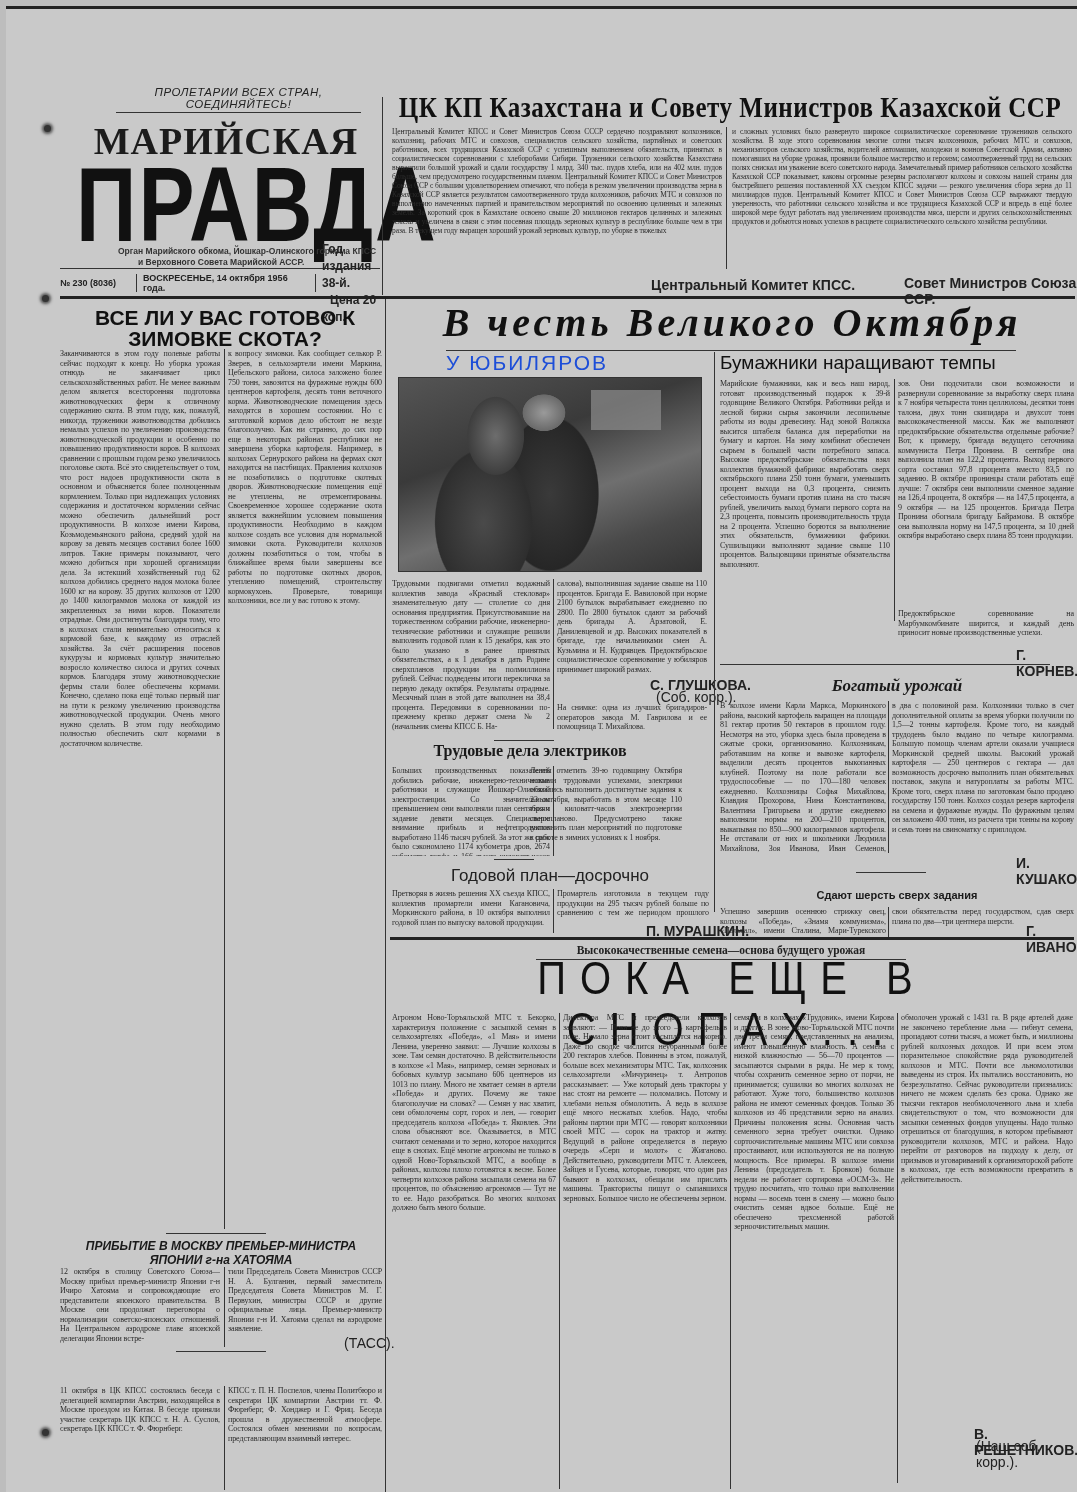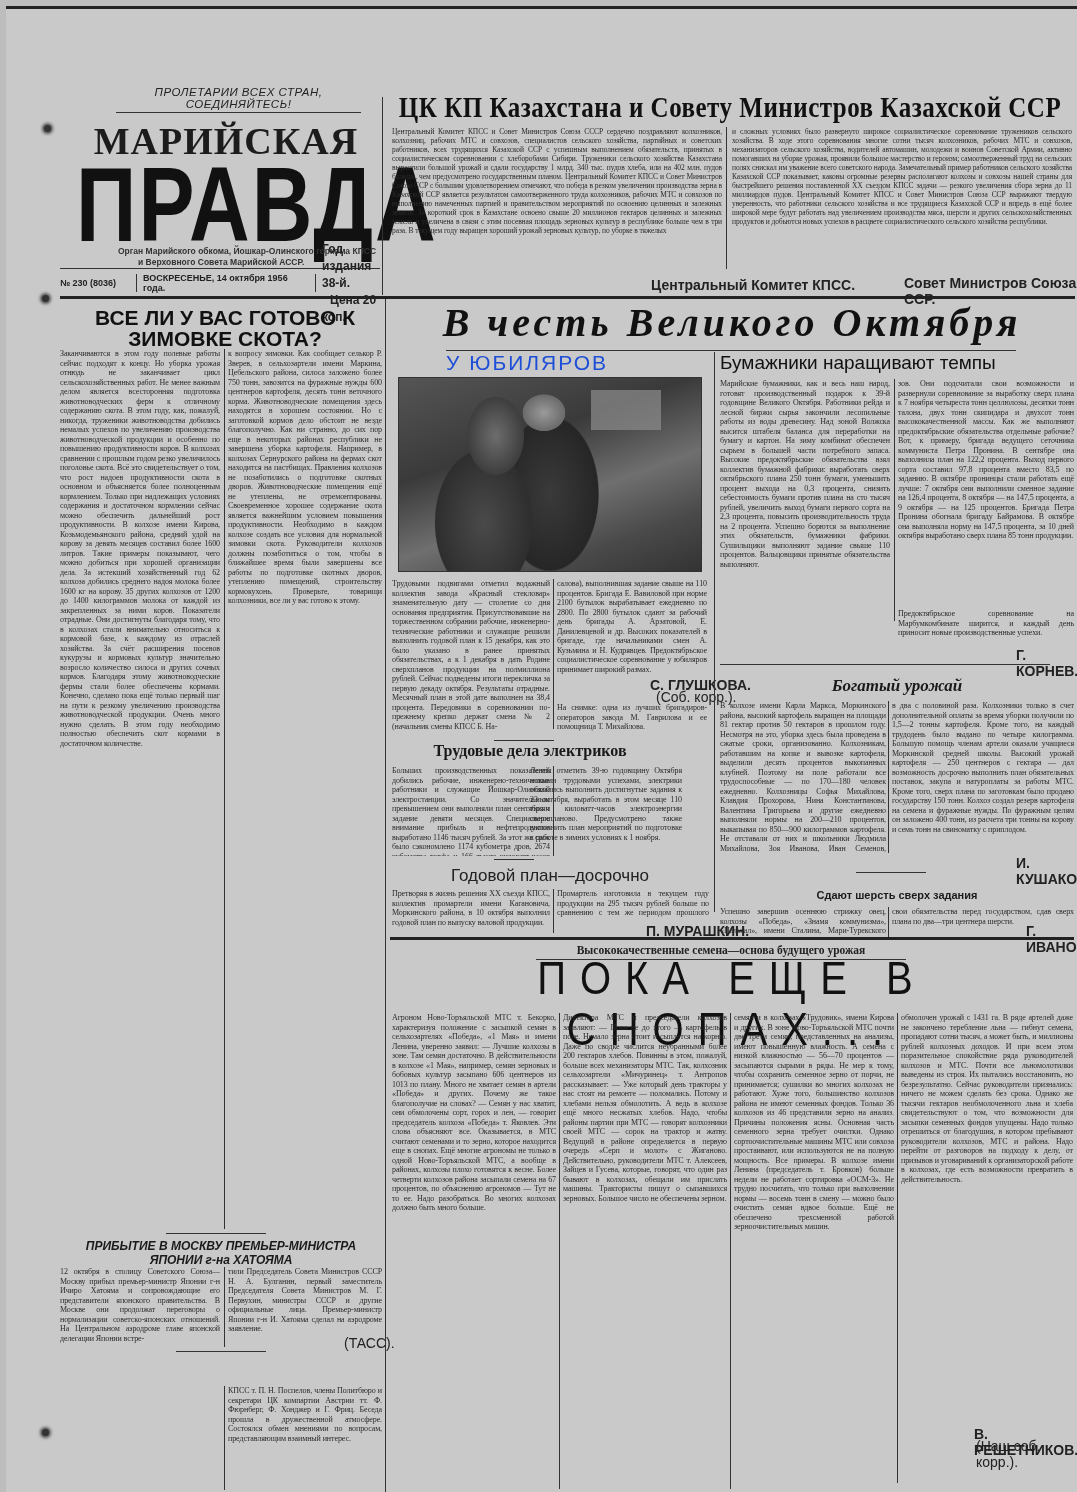--- a/index.html
+++ b/index.html
@@ -146,16 +146,17 @@
   <div class="abs sig" style="left:970px;top:1429px;font-weight:normal">(Наш соб. корр.).</div>
 
   <div class="abs" style="left:160px;top:1224px;width:100px;height:1px;background:#333"></div>
   <div class="abs h-small-ital" style="left:54px;top:1230px;width:322px">ПРИБЫТИЕ В МОСКВУ ПРЕМЬЕР-МИНИСТРА ЯПОНИИ г-на ХАТОЯМА</div>
   <div class="abs txt" style="left:54px;top:1258px;width:160px;height:80px">12 октября в столицу Советского Союза—Москву прибыл премьер-министр Японии г-н Ичиро Хатояма и сопровождающие его представители японского правительства. В Москве они продолжат переговоры о нормализации советско-японских отношений. На Центральном аэродроме главе японской делегации Японии встре-</div>
   <div class="vline" style="left:218px;top:1258px;height:80px"></div>
   <div class="abs txt" style="left:222px;top:1258px;width:154px;height:64px">тили Председатель Совета Министров СССР Н. А. Булганин, первый заместитель Председателя Совета Министров М. Г. Первухин, министры СССР и другие официальные лица. Премьер-министр Японии г-н И. Хатояма сделал на аэродроме заявление.</div>
   <div class="abs sig" style="left:338px;top:1326px;font-weight:normal">(ТАСС).</div>
   <div class="hthin" style="left:170px;top:1342px;width:90px"></div>
 
+  <div class="abs txt" style="left:54px;top:1377px;width:160px;height:104px">11 октября в ЦК КПСС состоялась беседа с делегацией компартии Австрии, находящейся в Москве проездом из Китая. В беседе приняли участие секретарь ЦК КПСС т. Н. А. Суслов, секретарь ЦК КПСС т. Ф. Фюрнберг.</div>
   <div class="vline" style="left:218px;top:1377px;height:104px"></div>
   <div class="abs txt" style="left:222px;top:1377px;width:154px;height:104px">КПСС т. П. Н. Поспелов, члены Политбюро и секретари ЦК компартии Австрии тт. Ф. Фюрнберг, Ф. Хонджер и Г. Фриц. Беседа прошла в дружественной атмосфере. Состоялся обмен мнениями по вопросам, представляющим взаимный интерес.</div>
 
 </div>
 
 </body></html>

